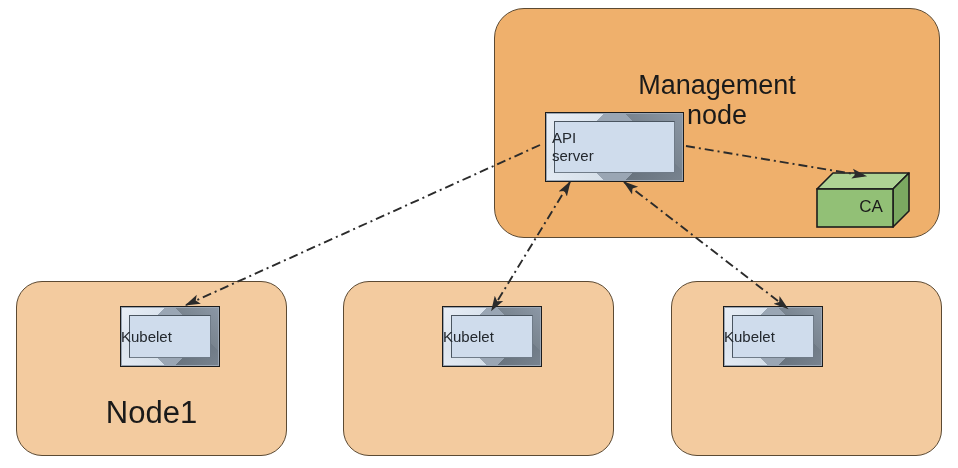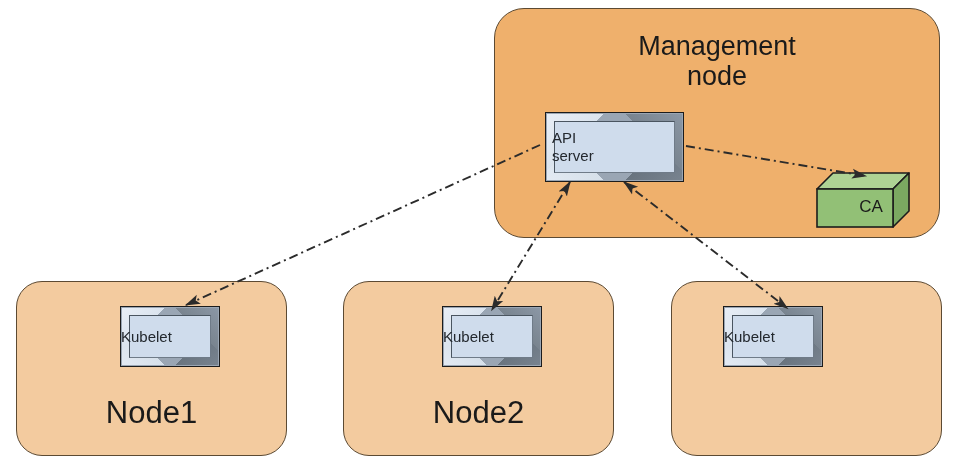--- a/index.html
+++ b/index.html
@@ -30,20 +30,21 @@
     background: #f3cb9f;
   }
   .zone-title {
     position: absolute;
     left: 0;
     right: 0;
     text-align: center;
     color: #1a1a1a;
     white-space: pre-line;
     line-height: 1.12;
+    margin-top: 39px;
   }
   .mgmt-title {
     top: 22px;
     font-size: 27px;
   }
   .node-title {
     bottom: 24px;
     font-size: 31px;
   }
   
@@ -147,21 +148,20 @@
       <div class="label">Kubelet</div>
     </div>
     <div class="zone-title node-title">Node1</div>
   </div>
 
   <div class="zone zone-node" style="left:343px; top:281px; width:271px; height:175px;">
     <div class="bevel" style="left:98px; top:24px; width:100px; height:61px;">
       <div class="bevel-inner"></div>
       <div class="label">Kubelet</div>
     </div>
-    <div class="zone-title node-title">Node2</div>
   </div>
 
   <div class="zone zone-node" style="left:671px; top:281px; width:271px; height:175px;">
     <div class="bevel" style="left:51px; top:24px; width:100px; height:61px;">
       <div class="bevel-inner"></div>
       <div class="label">Kubelet</div>
     </div>
   </div>
 
   <svg class="links" viewBox="0 0 958 468">

